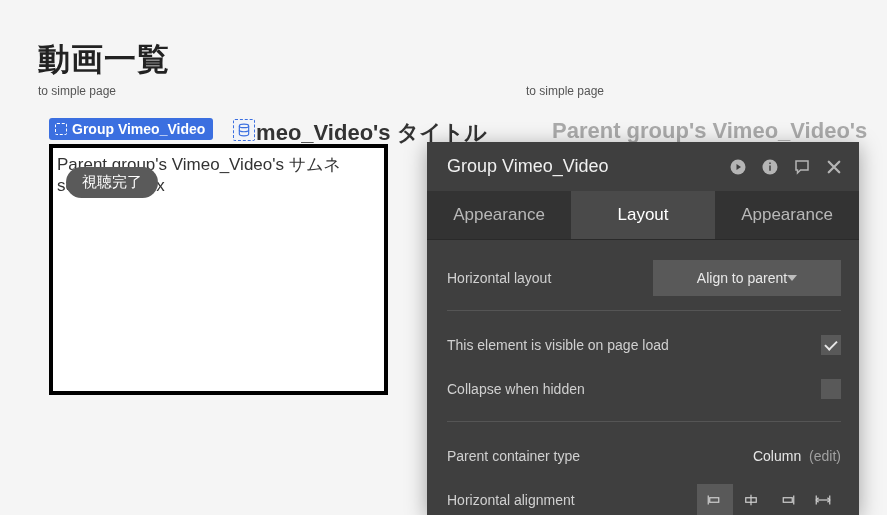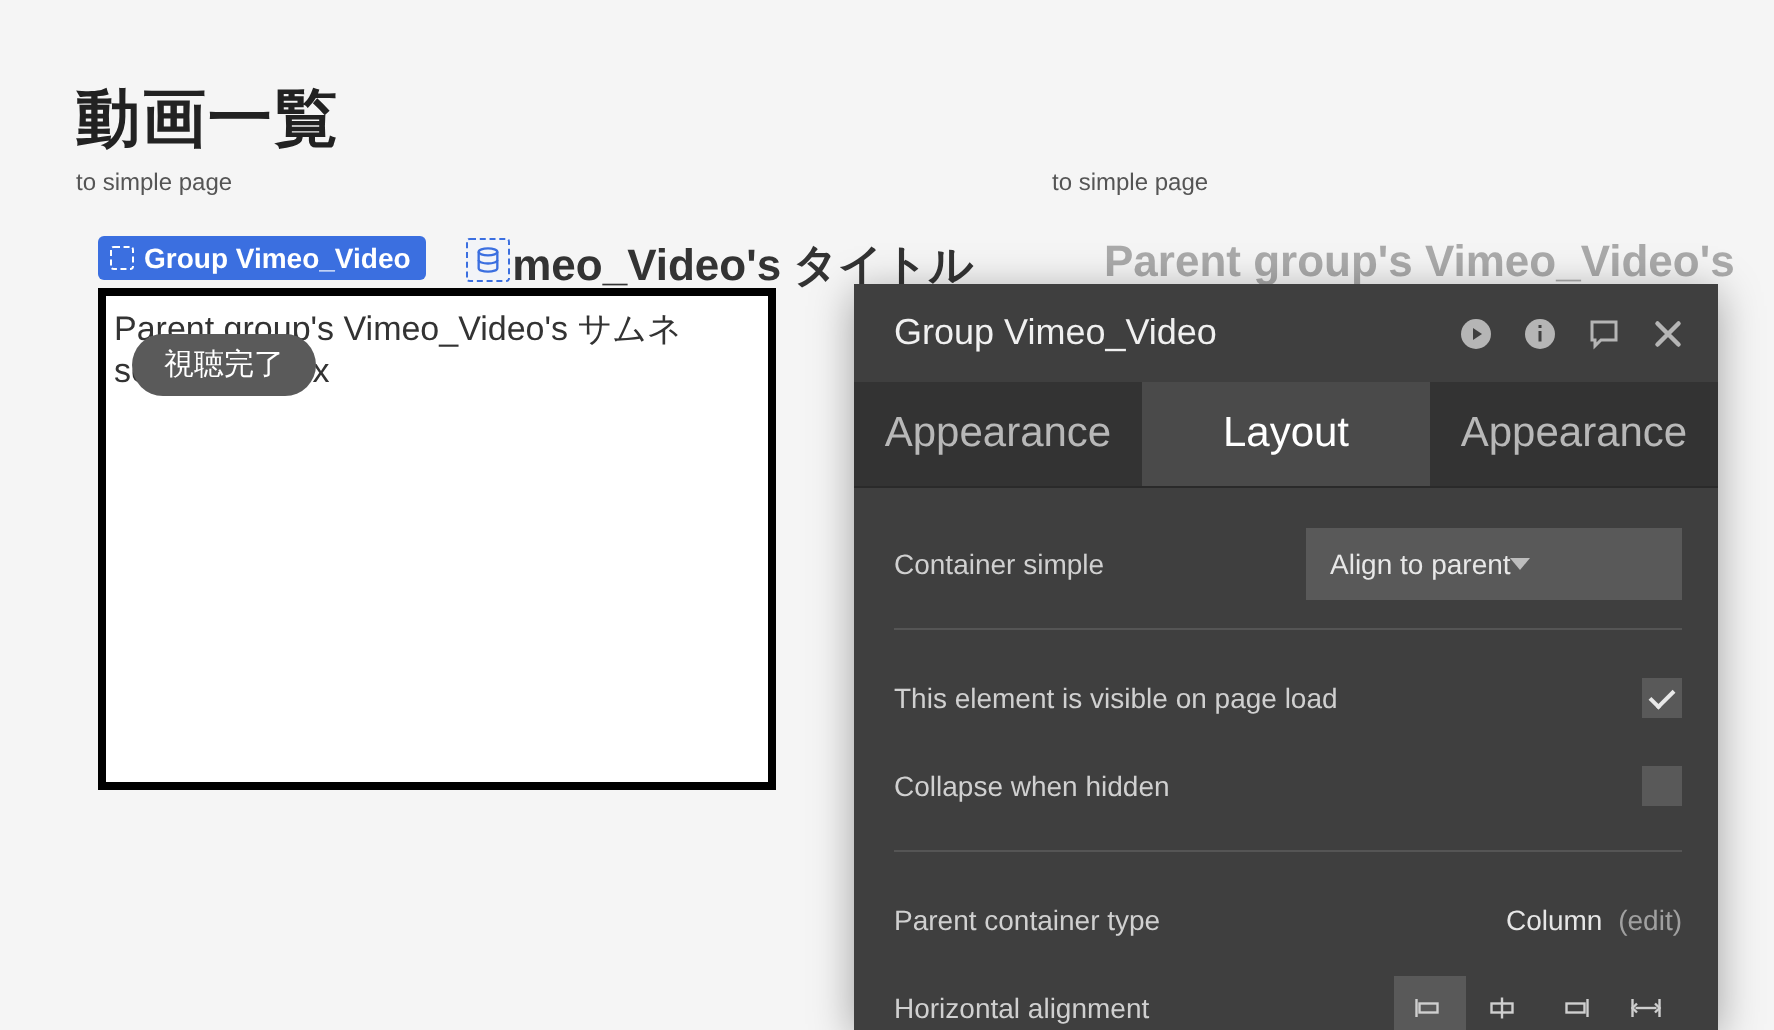--- a/index.html
+++ b/index.html
@@ -158,21 +158,21 @@
   
   .tabs {
     display: flex;
     background: #333333;
     border-bottom: 1px solid #2a2a2a;
   }
   .tab {
     flex: 1;
     text-align: center;
     padding: 14px 0;
-    font-size: 21px;
+    font-size: 17px;
     color: #b8b8b8;
     cursor: pointer;
   }
   .tab.active {
     background: #4a4a4a;
     color: #fff;
   }
 
   
   .panel-body {
@@ -196,21 +196,21 @@
 
   .dropdown {
     width: 188px;
     height: 36px;
     background: #595959;
     color: #e8e8e8;
     display: flex;
     align-items: center;
     padding: 0 12px;
     font-size: 14px;
-    justify-content: flex-start;
+    justify-content: center;
     cursor: pointer;
   }
   .dropdown .caret {
     width: 0; height: 0;
     border-left: 5px solid transparent;
     border-right: 5px solid transparent;
     border-top: 6px solid #bdbdbd;
   }
 
   .checkbox {
@@ -313,21 +313,21 @@
     </div>
 
     <div class="tabs">
       <div class="tab">Appearance</div>
       <div class="tab active">Layout</div>
       <div class="tab">Appearance</div>
     </div>
 
     <div class="panel-body">
       <div class="row">
-        <div class="label">Container simple</div>
+        <div class="label">Horizontal layout</div>
         <div class="dropdown">
           <span>Align to parent</span>
           <span class="caret"></span>
         </div>
       </div>
 
       <div class="sep"></div>
 
       <div class="row">
         <div class="label">This element is visible on page load</div>

